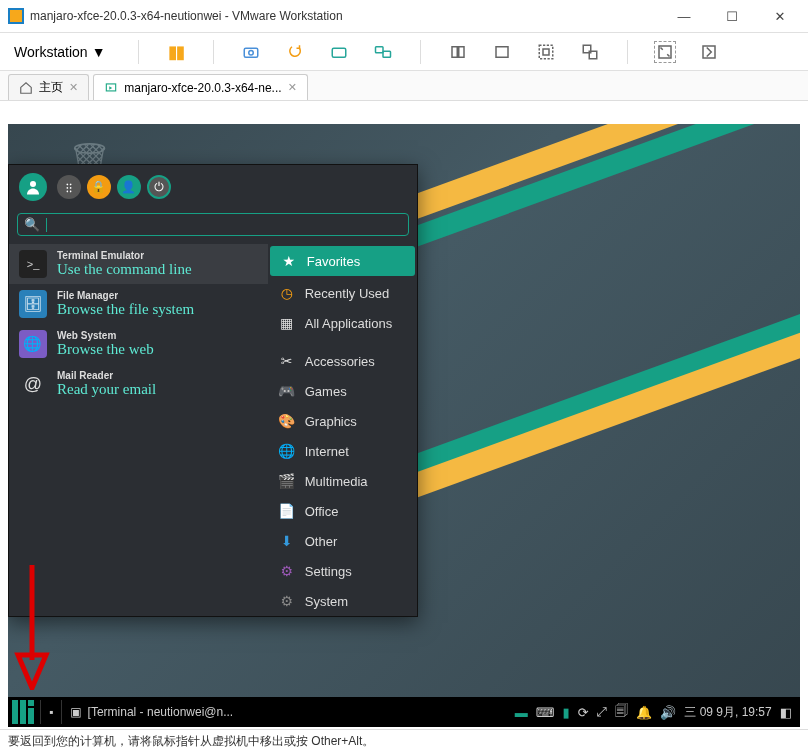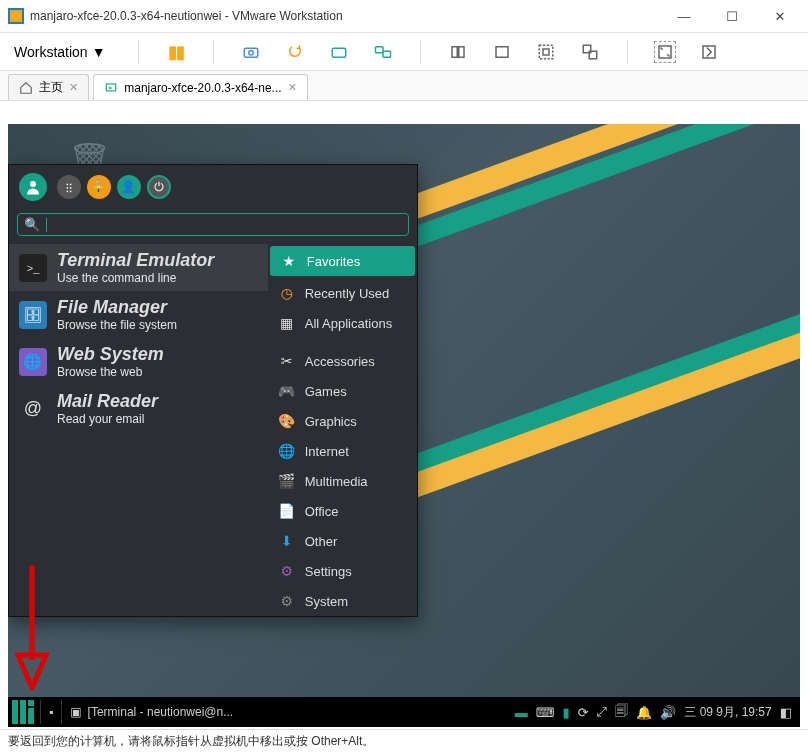--- a/index.html
+++ b/index.html
@@ -70,22 +70,22 @@
 .right-col { width: 150px; background: #2b2e33; }
 
 .app-item { display: flex; align-items: center; gap: 10px; padding: 6px 10px; }
 .app-item.active { background: #3a3d42; }
 .app-icon { width: 28px; height: 28px; border-radius: 4px; display: flex; align-items: center; justify-content: center; font-size: 15px; }
 .ai-term { background: #222; color: #ccc; font-size: 11px; }
 .ai-fm { background: #2980b9; color: #fff; }
 .ai-web { background: #7b5cc4; color: #fff; }
 .ai-mail { background: transparent; color: #ddd; font-size: 18px; }
 .app-text { display: flex; flex-direction: column; }
-.app-name { font-weight: bold; font-size: 18px; font-style: italic; }
-.app-desc { font-size: 12px; color: #e5e5e5; }
+.app-name { font-weight: bold; font-size: 10px; }
+.app-desc { font-size: 15px; color: #5eead4; font-family: Liberation Serif, serif; }
 
 .cat-item { display: flex; align-items: center; gap: 9px; padding: 6px 10px; font-size: 13px; }
 .cat-item.active { background: #16a085; color: #fff; border-radius: 3px; margin: 2px; }
 .cat-icon { width: 18px; height: 18px; display: flex; align-items: center; justify-content: center; font-size: 14px; }
 
 
 .taskbar { position: absolute; bottom: 0; left: 0; right: 0; height: 30px; background: #000; display: flex; align-items: center; color: #ccc; font-size: 12px; }
 .tb-mj { width: 24px; height: 24px; margin: 0 4px; display: grid; grid-template-columns: 6px 6px 6px; grid-template-rows: 6px 16px; gap: 2px; }
 .tb-mj span { background: #16a085; }
 .tb-task { padding: 0 8px; border-left: 1px solid #333; height: 24px; display: flex; align-items: center; gap: 6px; }

